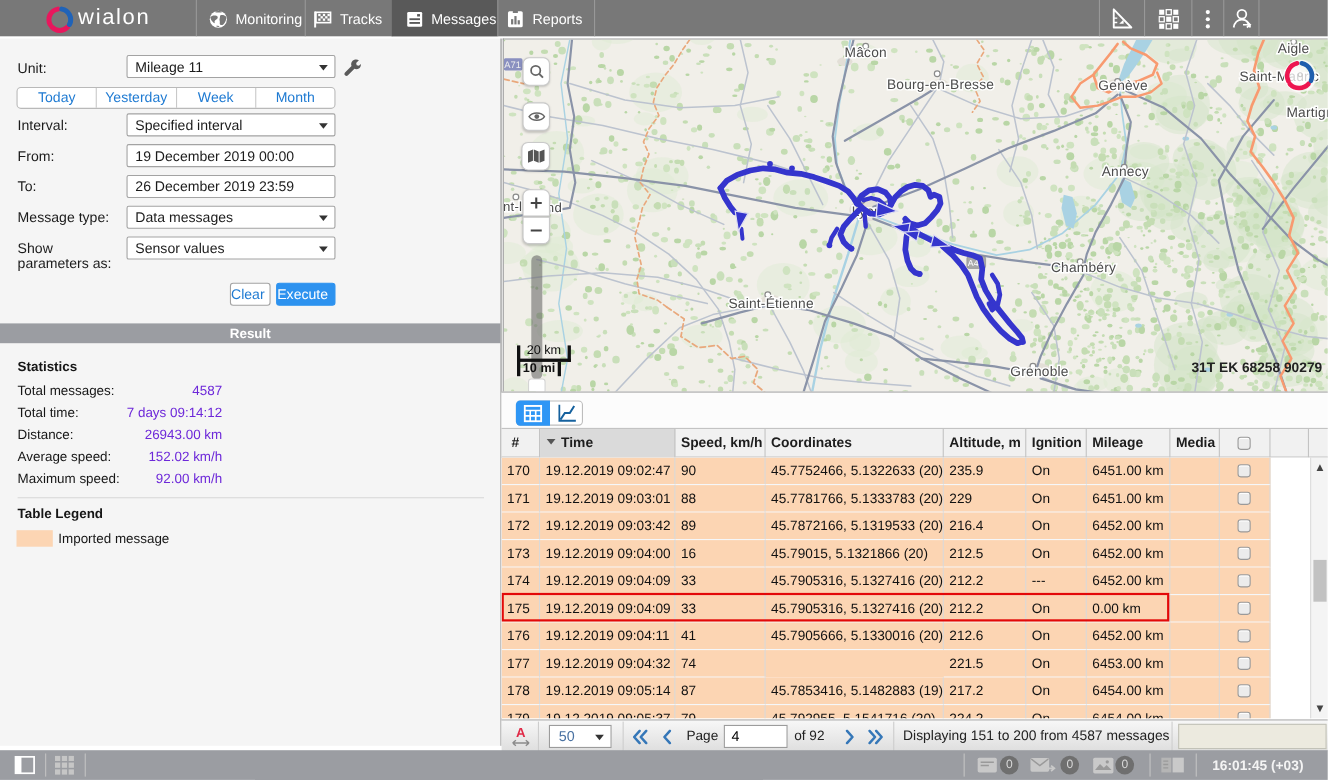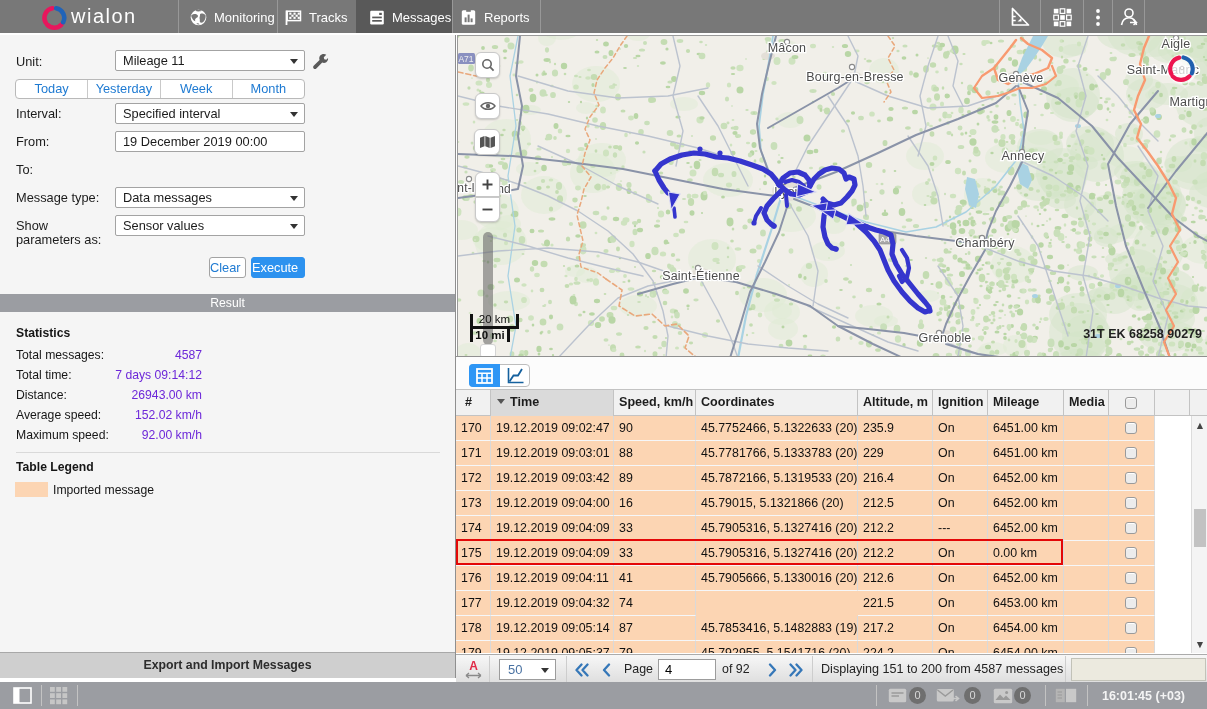--- a/index.html
+++ b/index.html
@@ -18,21 +18,21 @@
 .fld .arr{position:absolute;right:6px;top:8px;width:0;height:0;border-left:4.5px solid transparent;
  border-right:4.5px solid transparent;border-top:5px solid #333}
 #segm{position:absolute;left:15px;top:44px;width:290px;height:20px;background:#fff;border:1px solid #b9b9b9;
  border-radius:4px;display:flex}
 #segm div{flex:1;text-align:center;font-size:12.8px;line-height:18px;color:#1e7ad2;border-right:1px solid #c9c9c9}
 #segm div:last-child{border-right:none}
 .btn{position:absolute;height:21px;font-size:12.8px;border-radius:3px;line-height:19px}
 #btnclear{left:209px;top:222px;width:37px;background:#fff;border:1px solid #a3a3a3;color:#1e7ad2}
 #btnexec{left:251px;top:222px;width:54px;background:#2d92ef;border:1px solid #2d92ef;color:#fff}
 #resultbar{position:absolute;left:0;top:259px;width:455px;height:18px;background:#9b9da2;color:#fff;
- font-size:12.2px;font-weight:normal;text-align:center;line-height:18px}
+ font-size:12.2px;font-weight:bold;text-align:center;line-height:18px}
 .stl{position:absolute;left:16px;font-size:12.2px;color:#161616}
 .stv{position:absolute;left:16px;width:186px;font-size:12.2px;color:#6d28d9;text-align:right}
 #exportbar{position:absolute;left:0;bottom:0;width:455px;height:26px;background:#cfcfcf;border-top:1px solid #a8a8a8;
  color:#2c2c2c;font-size:12.3px;font-weight:bold;text-align:center;line-height:25px}
 
 #map{position:absolute;left:457px;top:35px;width:750px;height:321px;overflow:hidden;border-top:1px solid #9a9a9a;border-left:1px solid #9a9a9a}
 .mbtn{position:absolute;background:#fff;border:1px solid #c9c9c9;border-radius:4px;
  box-shadow:0 1px 2px rgba(0,0,0,.18);display:flex;align-items:center;justify-content:center}
 #mslider{position:absolute;left:25px;top:196px;width:10px;height:113px;background:rgba(95,95,95,.55);border-radius:5px}
 #mthumb{position:absolute;left:22px;top:308px;width:16px;height:14px;background:#fff;border:1px solid #d4d4d4;border-radius:3px}
@@ -158,20 +158,21 @@
       <div>Today</div>
       <div>Yesterday</div>
       <div>Week</div>
       <div>Month</div>
     </div>
 <div class="lbl" style="left:16px;top:71px">Interval:</div>
 <div class="fld" style="top:68px;left:115px;width:190px">Specified interval<span class="arr"></span></div>
 <div class="lbl" style="left:16px;top:99px">From:</div>
 <div class="fld" style="top:96px;left:115px;width:190px">19 December 2019 00:00</div>
 <div class="lbl" style="left:16px;top:127px">To:</div>
+<div class="fld" style="top:124px;left:115px;width:190px">26 December 2019 23:59</div>
 <div class="lbl" style="left:16px;top:155px">Message type:</div>
 <div class="fld" style="top:152px;left:115px;width:190px">Data messages<span class="arr"></span></div>
 <div class="lbl" style="left:16px;top:183px">Show</div>
 <div class="lbl" style="left:16px;top:197px">parameters as:</div>
 <div class="fld" style="top:180px;left:115px;width:190px">Sensor values<span class="arr"></span></div>
 <div class="btn" id="btnclear">Clear</div>
 <div class="btn" id="btnexec">Execute</div>
 <div id="resultbar">Result</div>
 <div class="stl" style="top:291px;font-weight:bold">Statistics</div>
 <div class="stl" style="top:313px">Total messages:</div>
@@ -181,21 +182,20 @@
 <div class="stl" style="top:353px">Distance:</div>
     <div class="stv" style="top:353px">26943.00 km</div>
 <div class="stl" style="top:373px">Average speed:</div>
     <div class="stv" style="top:373px">152.02 km/h</div>
 <div class="stl" style="top:393px">Maximum speed:</div>
     <div class="stv" style="top:393px">92.00 km/h</div>
 <div class="abs" style="left:16px;top:417px;width:424px;height:1px;background:#d9d9d9"></div>
 <div class="stl" style="top:425px;font-weight:bold">Table Legend</div>
 <div class="abs" style="left:15px;top:447px;width:33px;height:15px;background:#fcd5b3"></div>
 <div class="stl" style="left:53px;top:448px">Imported message</div>
-<div id="exportbar">Export and Import Messages</div>
 </div>
 <div id="map">
 <svg width="751" height="322" viewBox="0 0 751 322">
       <rect x="0" y="0" width="751" height="322" fill="#f1efe9"></rect>
       <ellipse cx="333" cy="180" rx="25" ry="16" fill="#ddead3" opacity="0.45"></ellipse>
       <ellipse cx="376" cy="190" rx="12" ry="8" fill="#ddead3" opacity="0.45"></ellipse>
       <ellipse cx="471" cy="260" rx="11" ry="6" fill="#ddead3" opacity="0.45"></ellipse>
       <ellipse cx="51" cy="265" rx="21" ry="10" fill="#ddead3" opacity="0.45"></ellipse>
       <ellipse cx="746" cy="318" rx="20" ry="15" fill="#ddead3" opacity="0.45"></ellipse>
       <ellipse cx="103" cy="-5" rx="18" ry="9" fill="#ddead3" opacity="0.45"></ellipse>

